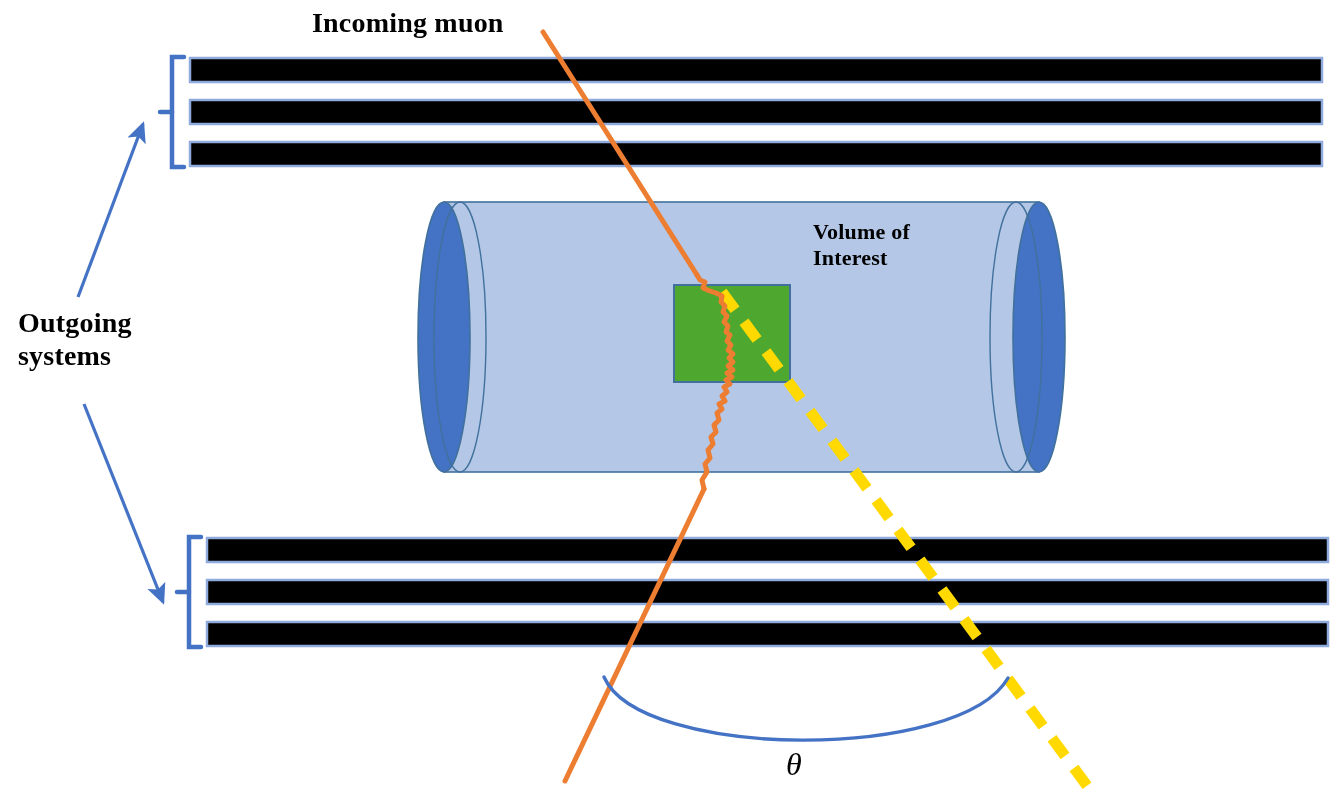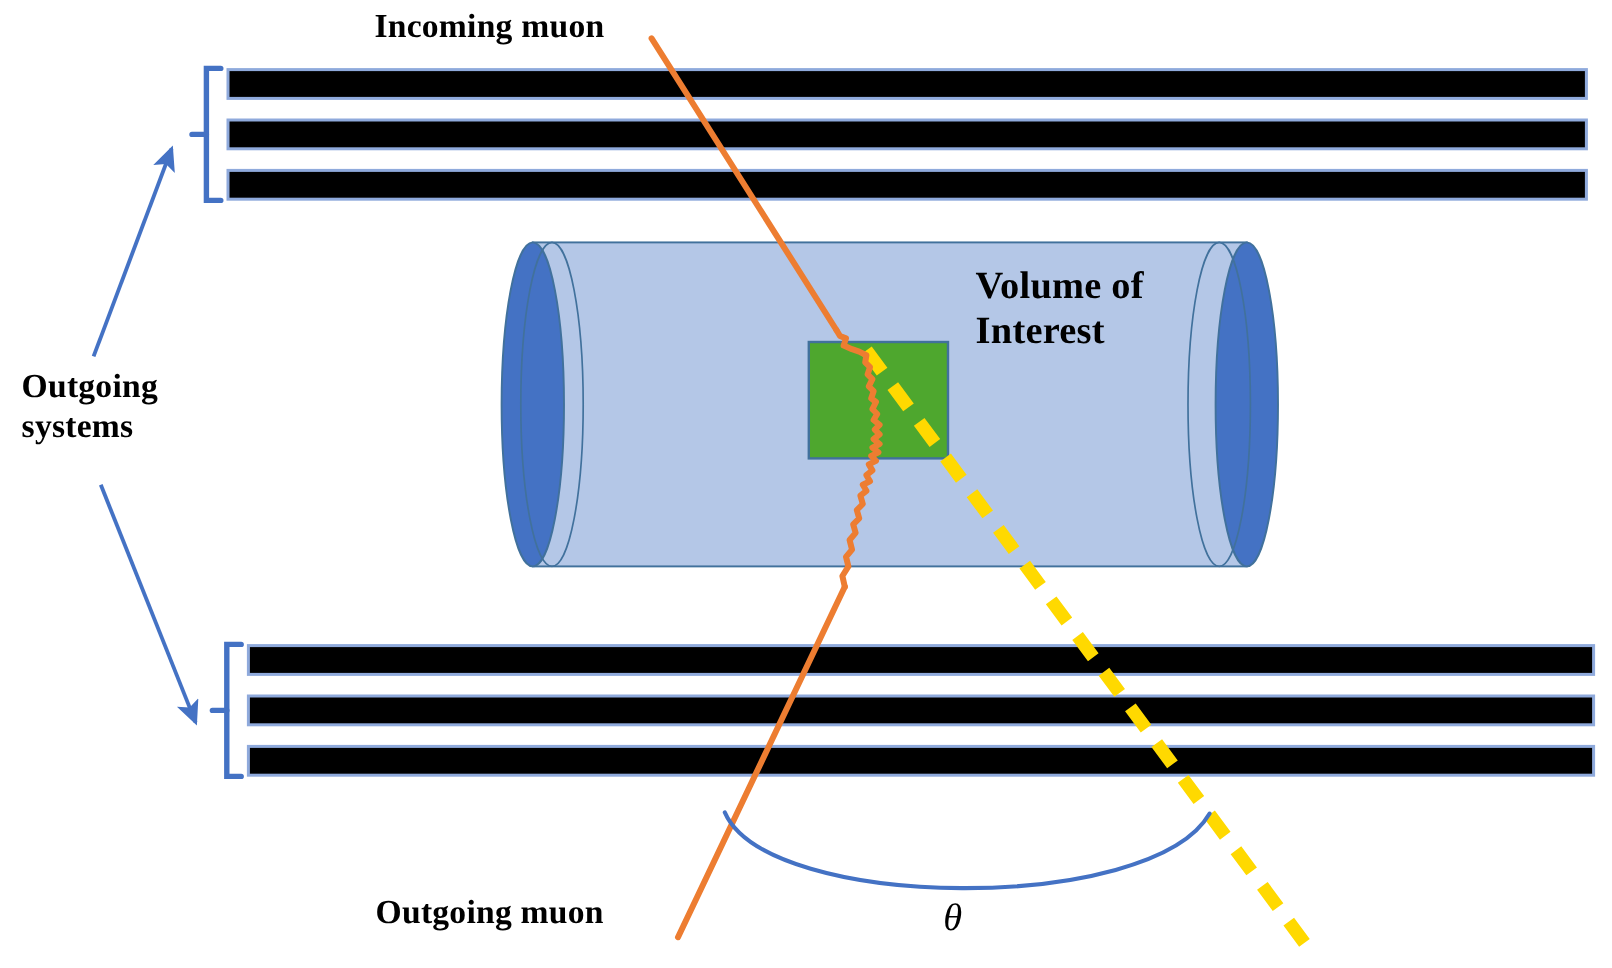--- a/index.html
+++ b/index.html
@@ -46,21 +46,21 @@
   }
   #lbl-tracking {
     left: 18px;
     top: 306px;
     font-size: 28px;
     width: 160px;
   }
   #lbl-voi {
     left: 813px;
     top: 219px;
-    font-size: 32px;
+    font-size: 22px;
     text-align: left;
     width: 180px;
   }
   #lbl-theta {
     left: 786px;
     top: 746px;
     font-size: 32px;
     font-weight: normal;
     font-style: italic;
     font-family: "Liberation Serif", "DejaVu Serif", serif;
@@ -130,21 +130,20 @@
              L 716,432 L 711,437 L 713,444 L 708,450 L 710,458 L 705,464
              L 707,472 L 702,480 L 704,489" fill="none" stroke="#ed7d31" stroke-width="5" stroke-linecap="round" stroke-linejoin="round"></path>
 
     <path d="M 704,489 L 565,781" fill="none" stroke="#ed7d31" stroke-width="5" stroke-linecap="round" stroke-linejoin="round"></path>
 
     <path d="M 604,677 C 640,760 960,762 1008,678" fill="none" stroke="#4472c4" stroke-width="3.4" stroke-linecap="round"></path>
   </svg>
 
   <div class="lbl" id="lbl-incoming">Incoming muon</div>
 
-  <div class="lbl" id="lbl-outgoing">Outgoing muon</div>
 
   <div class="lbl" id="lbl-tracking">Outgoing
 systems</div>
 
   <div class="lbl" id="lbl-voi">Volume of
 Interest</div>
 
   <div class="lbl" id="lbl-theta">θ</div>
 
 </div>

